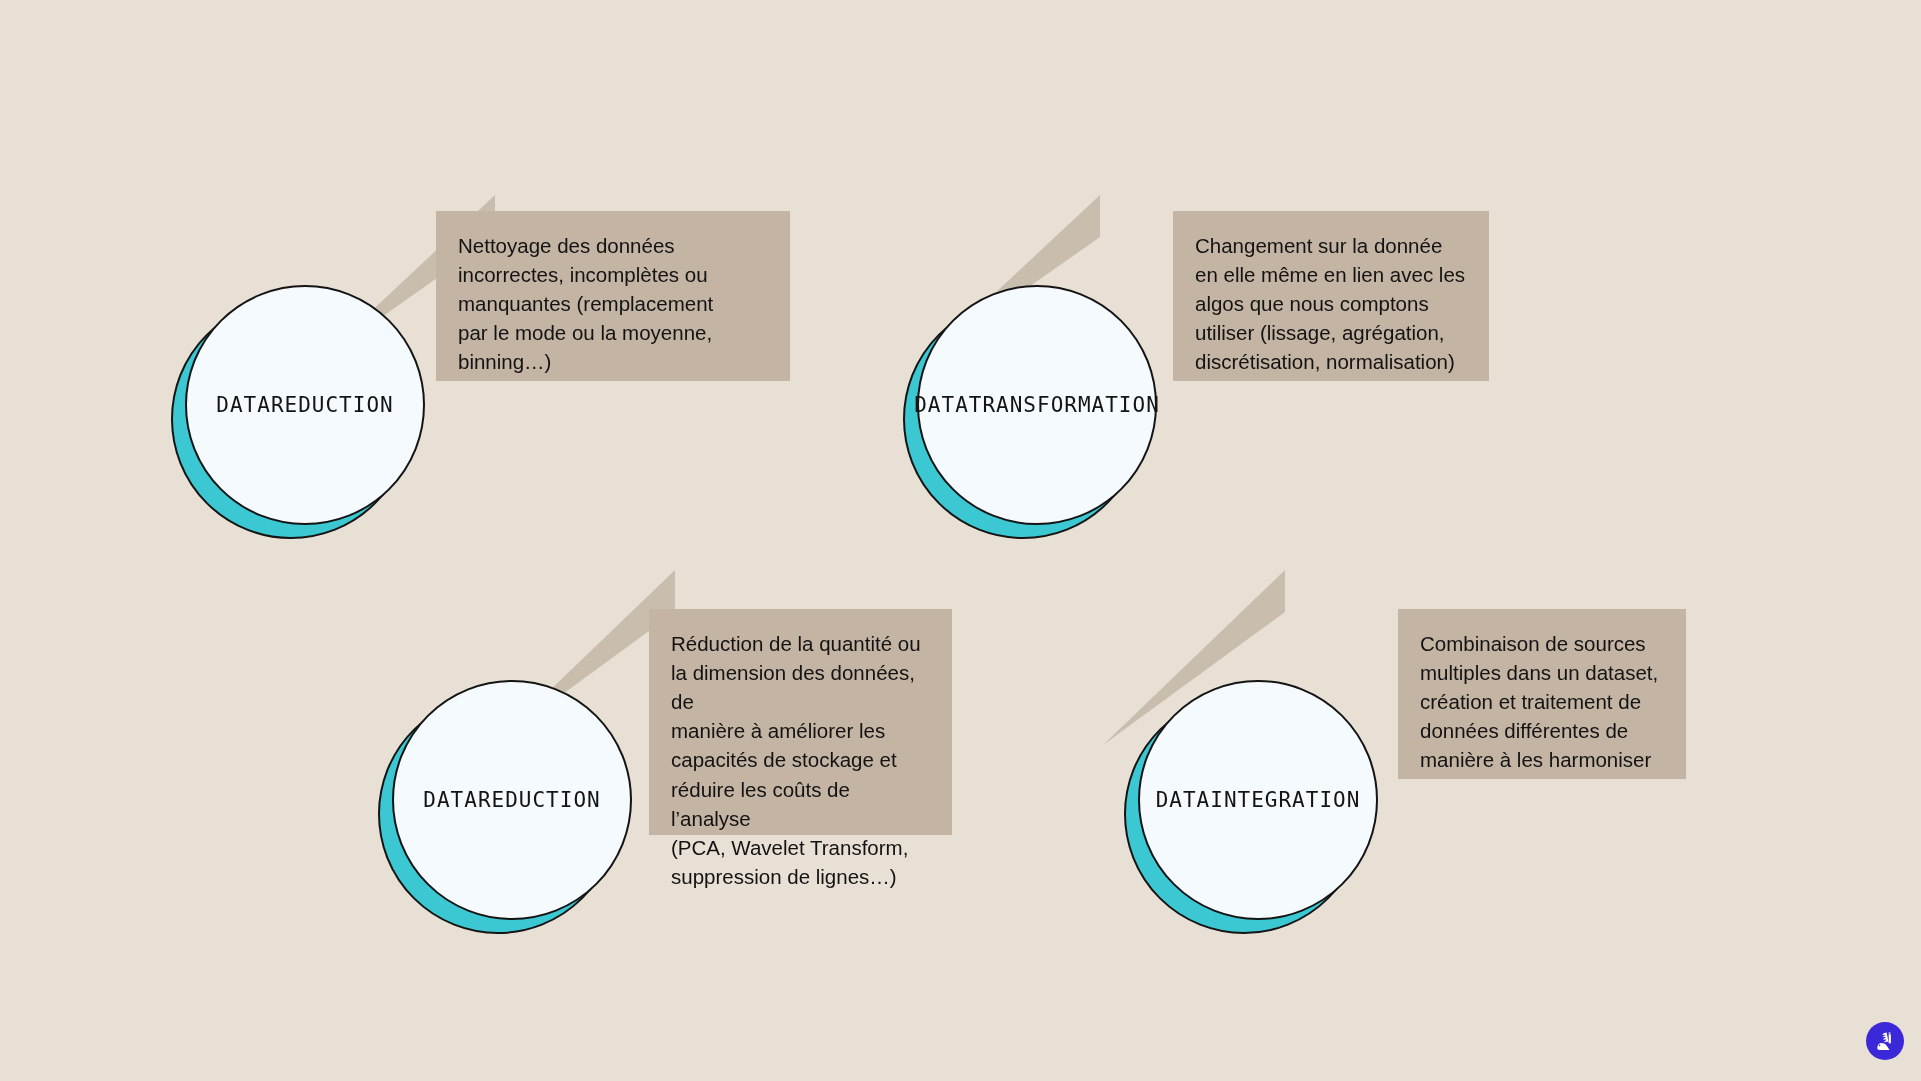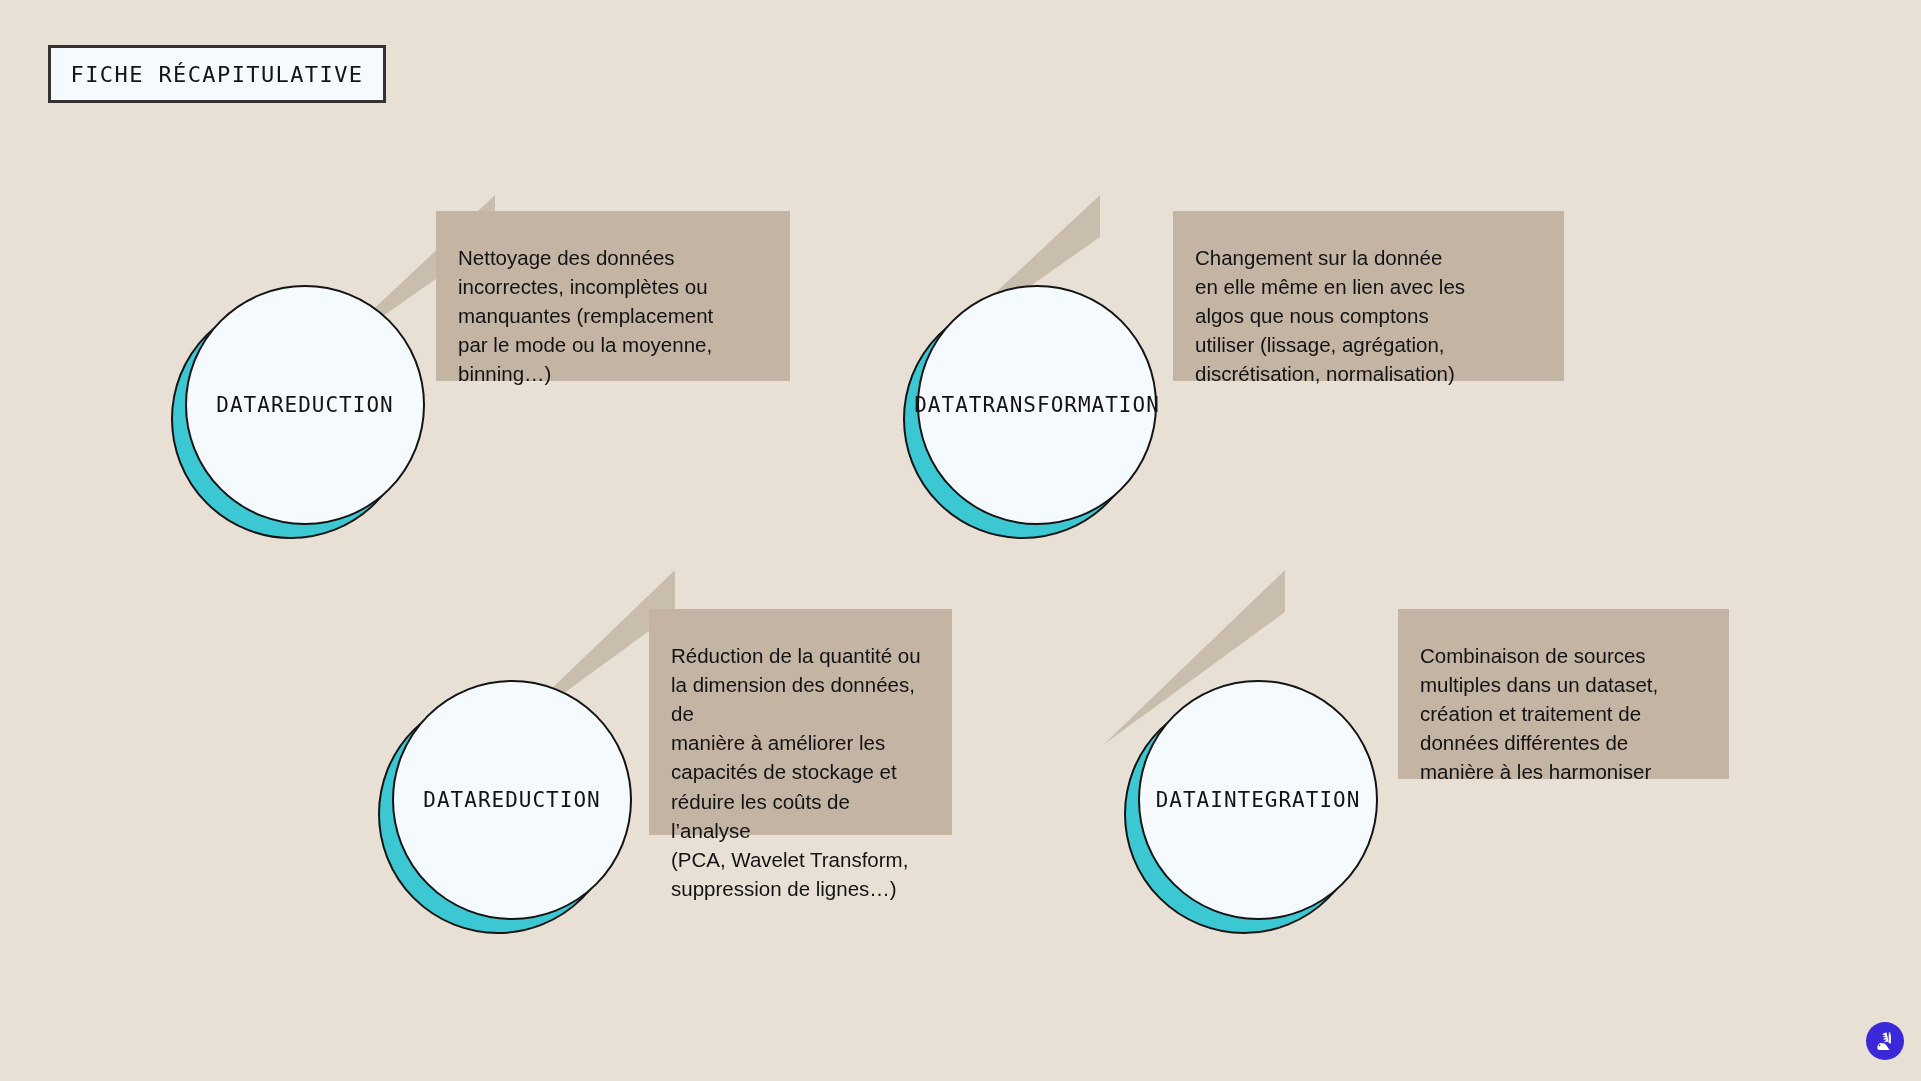--- a/index.html
+++ b/index.html
@@ -80,21 +80,21 @@
     color: #141414;
     text-align: center;
     white-space: nowrap;
   }
 
   
   .callout {
     position: absolute;
     background: #c4b4a4;
     box-sizing: border-box;
-    padding: 32px 22px 18px 22px;
+    padding: 20px 22px 18px 22px;
   }
   .callout p {
     margin: 0;
     font-family: "Liberation Sans", sans-serif;
     font-size: 20.5px;
     line-height: 1.42;
     color: #131313;
     white-space: pre-line;
   }
 
@@ -125,23 +125,20 @@
     display: flex;
     align-items: center;
     justify-content: center;
   }
 </style>
 </head>
 <body>
 
 <div id="canvas">
 
-  <div class="title-box">
-    <span class="title-text">FICHE RÉCAPITULATIVE</span>
-  </div>
 
   <svg class="tail" style="left:290px; top:185px; width:210px; height:210px;" viewBox="0 0 210 210">
     <polygon points="205,10 205,52 24,180" fill="#c9bdae"></polygon>
   </svg>
 
   <svg class="tail" style="left:890px; top:185px; width:215px; height:210px;" viewBox="0 0 215 210">
     <polygon points="210,10 210,52 28,180" fill="#c9bdae"></polygon>
   </svg>
 
   <svg class="tail" style="left:465px; top:560px; width:215px; height:215px;" viewBox="0 0 215 215">
@@ -153,39 +150,39 @@
   </svg>
 
   <div class="callout" style="left:436px; top:211px; width:354px; height:170px;">
     <p>Nettoyage des données
 incorrectes, incomplètes ou
 manquantes (remplacement
 par le mode ou la moyenne,
 binning…)</p>
   </div>
 
-  <div class="callout" style="left:1173px; top:211px; width:391px; height:170px;">
+  <div class="callout" style="left:1173px; top:211px; width:316px; height:170px;">
     <p>Changement sur la donnée
 en elle même en lien avec les
 algos que nous comptons
 utiliser (lissage, agrégation,
 discrétisation, normalisation)</p>
   </div>
 
   <div class="callout" style="left:649px; top:609px; width:303px; height:226px;">
     <p>Réduction de la quantité ou
 la dimension des données, de
 manière à améliorer les
 capacités de stockage et
 réduire les coûts de l’analyse
 (PCA, Wavelet Transform,
 suppression de lignes…)</p>
   </div>
 
-  <div class="callout" style="left:1398px; top:609px; width:331px; height:170px;">
+  <div class="callout" style="left:1398px; top:609px; width:288px; height:170px;">
     <p>Combinaison de sources
 multiples dans un dataset,
 création et traitement de
 données différentes de
 manière à les harmoniser</p>
   </div>
 
   <div class="node" style="left:185px; top:285px;">
     <div class="shadow-circle"></div>
     <div class="main-circle">

